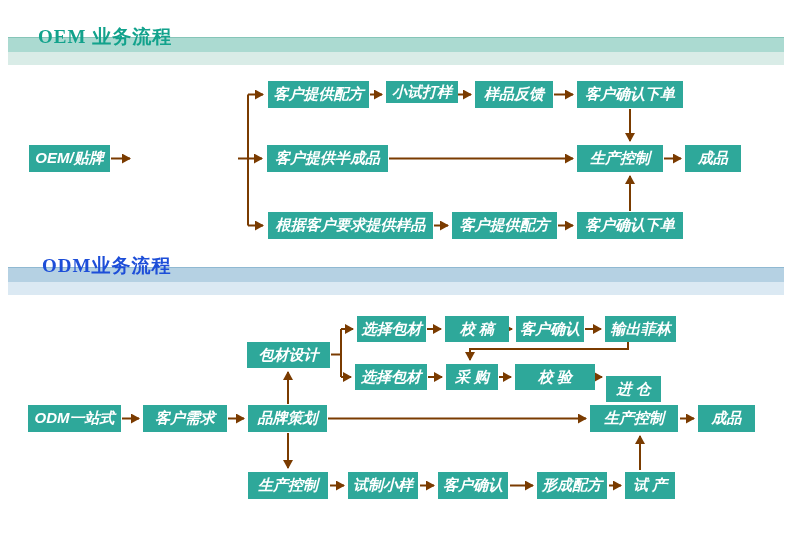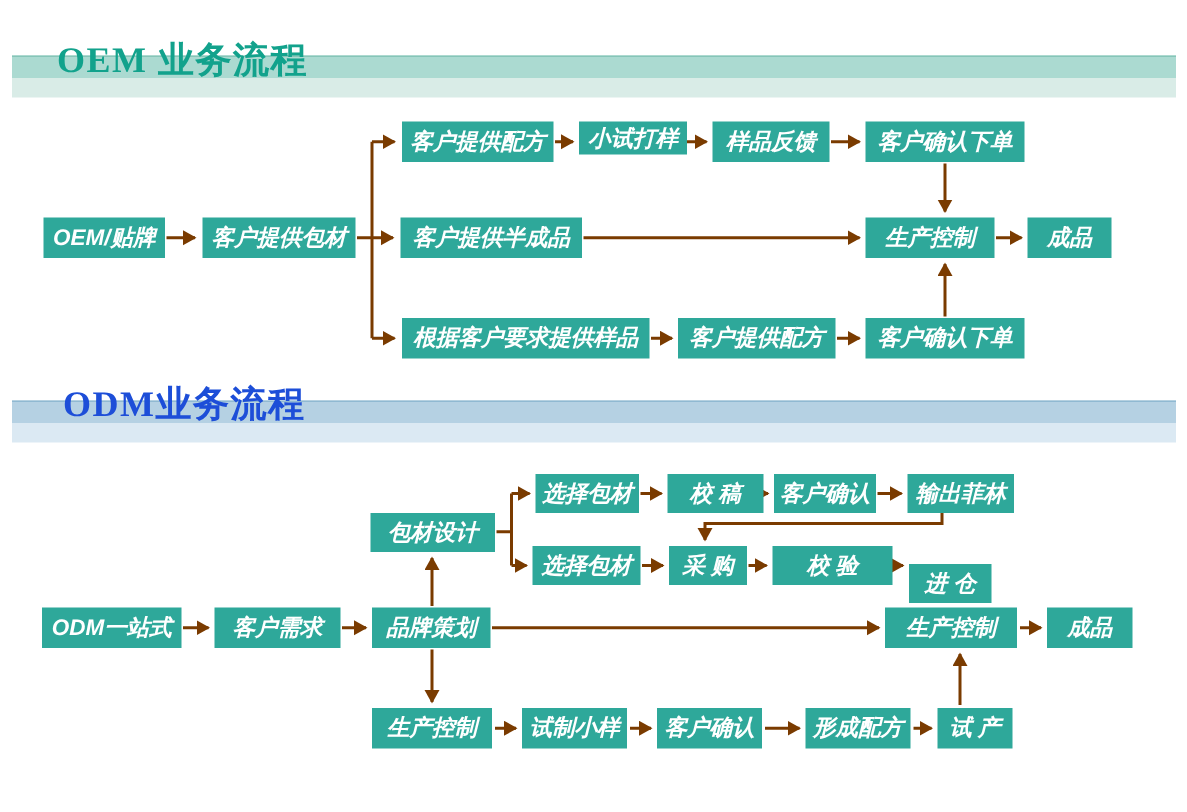--- a/index.html
+++ b/index.html
@@ -12,21 +12,21 @@
   }
   .band{position:absolute;left:8px;width:776px;}
   .band1-oem{top:37px;height:14px;background:#abdad1;border-top:1px solid #86c5b8;}
   .band2-oem{top:52px;height:13px;background:#d9ece7;}
   .band1-odm{top:267px;height:14px;background:#b5d1e3;border-top:1px solid #90b9d2;}
   .band2-odm{top:282px;height:13px;background:#dbe9f3;}
   .sec-title{
     position:absolute;
     font-family:"Liberation Serif", serif;
     font-weight:bold;
-    font-size:24px;
+    font-size:19px;
     z-index:3;
     letter-spacing:1px;
     white-space:nowrap;
   }
   .title-oem{left:38px;top:24px;color:#12a28c;}
   .title-odm{left:42px;top:253px;color:#1d4ed8;}
   .node{
     position:absolute;
     background:#2ea89a;
     color:#ffffff;
@@ -107,21 +107,20 @@
       <line x1="640" y1="470" x2="640" y2="436" marker-end="url(#arw)"></line>
       <line x1="330" y1="485.5" x2="344" y2="485.5" marker-end="url(#arw)"></line>
       <line x1="420" y1="485.5" x2="434" y2="485.5" marker-end="url(#arw)"></line>
       <line x1="510" y1="485.5" x2="533" y2="485.5" marker-end="url(#arw)"></line>
       <line x1="609" y1="485.5" x2="621" y2="485.5" marker-end="url(#arw)"></line>
       <line x1="680" y1="418.5" x2="694" y2="418.5" marker-end="url(#arw)"></line>
     </g>
   </svg>
 
   <div class="node" style="left:29px;top:145px;width:81px;height:27px">OEM/贴牌</div>
-  <div class="node" style="left:135px;top:145px;width:102px;height:27px">客户提供包材</div>
   <div class="node" style="left:268px;top:81px;width:101px;height:27px">客户提供配方</div>
   <div class="node" style="left:386px;top:81px;width:72px;height:22px">小试打样</div>
   <div class="node" style="left:475px;top:81px;width:78px;height:27px">样品反馈</div>
   <div class="node" style="left:577px;top:81px;width:106px;height:27px">客户确认下单</div>
   <div class="node" style="left:267px;top:145px;width:121px;height:27px">客户提供半成品</div>
   <div class="node" style="left:577px;top:145px;width:86px;height:27px">生产控制</div>
   <div class="node" style="left:685px;top:145px;width:56px;height:27px">成品</div>
   <div class="node" style="left:268px;top:212px;width:165px;height:27px">根据客户要求提供样品</div>
   <div class="node" style="left:452px;top:212px;width:105px;height:27px">客户提供配方</div>
   <div class="node" style="left:577px;top:212px;width:106px;height:27px">客户确认下单</div>

